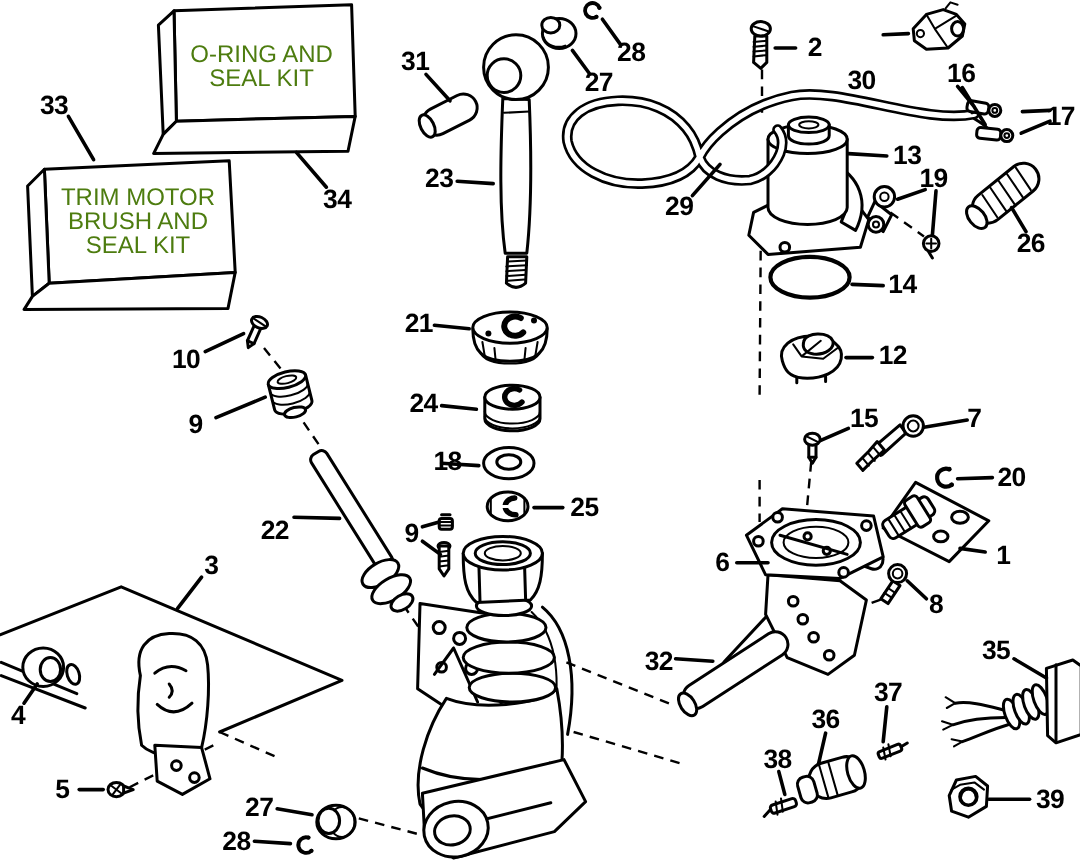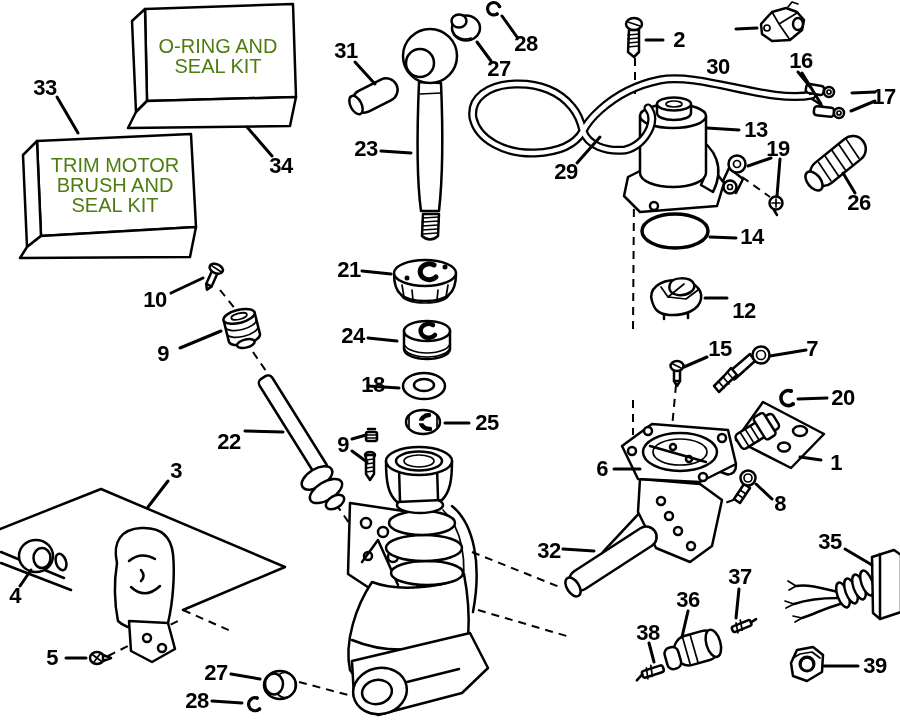--- a/index.html
+++ b/index.html
@@ -453,21 +453,21 @@
     <span class="callout" style="left: 679px; top: 40px;">2</span>
     <span class="callout" style="left: 176px; top: 471px;">3</span>
     <span class="callout" style="left: 15px; top: 596px;">4</span>
     <span class="callout" style="left: 52px; top: 658px;">5</span>
     <span class="callout" style="left: 602px; top: 469px;">6</span>
     <span class="callout" style="left: 812px; top: 349px;">7</span>
     <span class="callout" style="left: 780px; top: 504px;">8</span>
     <span class="callout" style="left: 343px; top: 445px;">9</span>
     <span class="callout" style="left: 155px; top: 300px;">10</span>
     <span class="callout" style="left: 163px; top: 354px;">9</span>
-    <span class="callout" style="left: 744px; top: 311px;">12</span>
+    <span class="callout" style="left: 744px; top: 296px;">12</span>
     <span class="callout" style="left: 756px; top: 130px;">13</span>
     <span class="callout" style="left: 752px; top: 237px;">14</span>
     <span class="callout" style="left: 720px; top: 349px;">15</span>
     <span class="callout" style="left: 801px; top: 61px;">16</span>
     <span class="callout" style="left: 884px; top: 97px;">17</span>
     <span class="callout" style="left: 373px; top: 385px;">18</span>
     <span class="callout" style="left: 778px; top: 149px;">19</span>
     <span class="callout" style="left: 843px; top: 398px;">20</span>
     <span class="callout" style="left: 349px; top: 270px;">21</span>
     <span class="callout" style="left: 229px; top: 430px; margin-top: 12px;">22</span>

